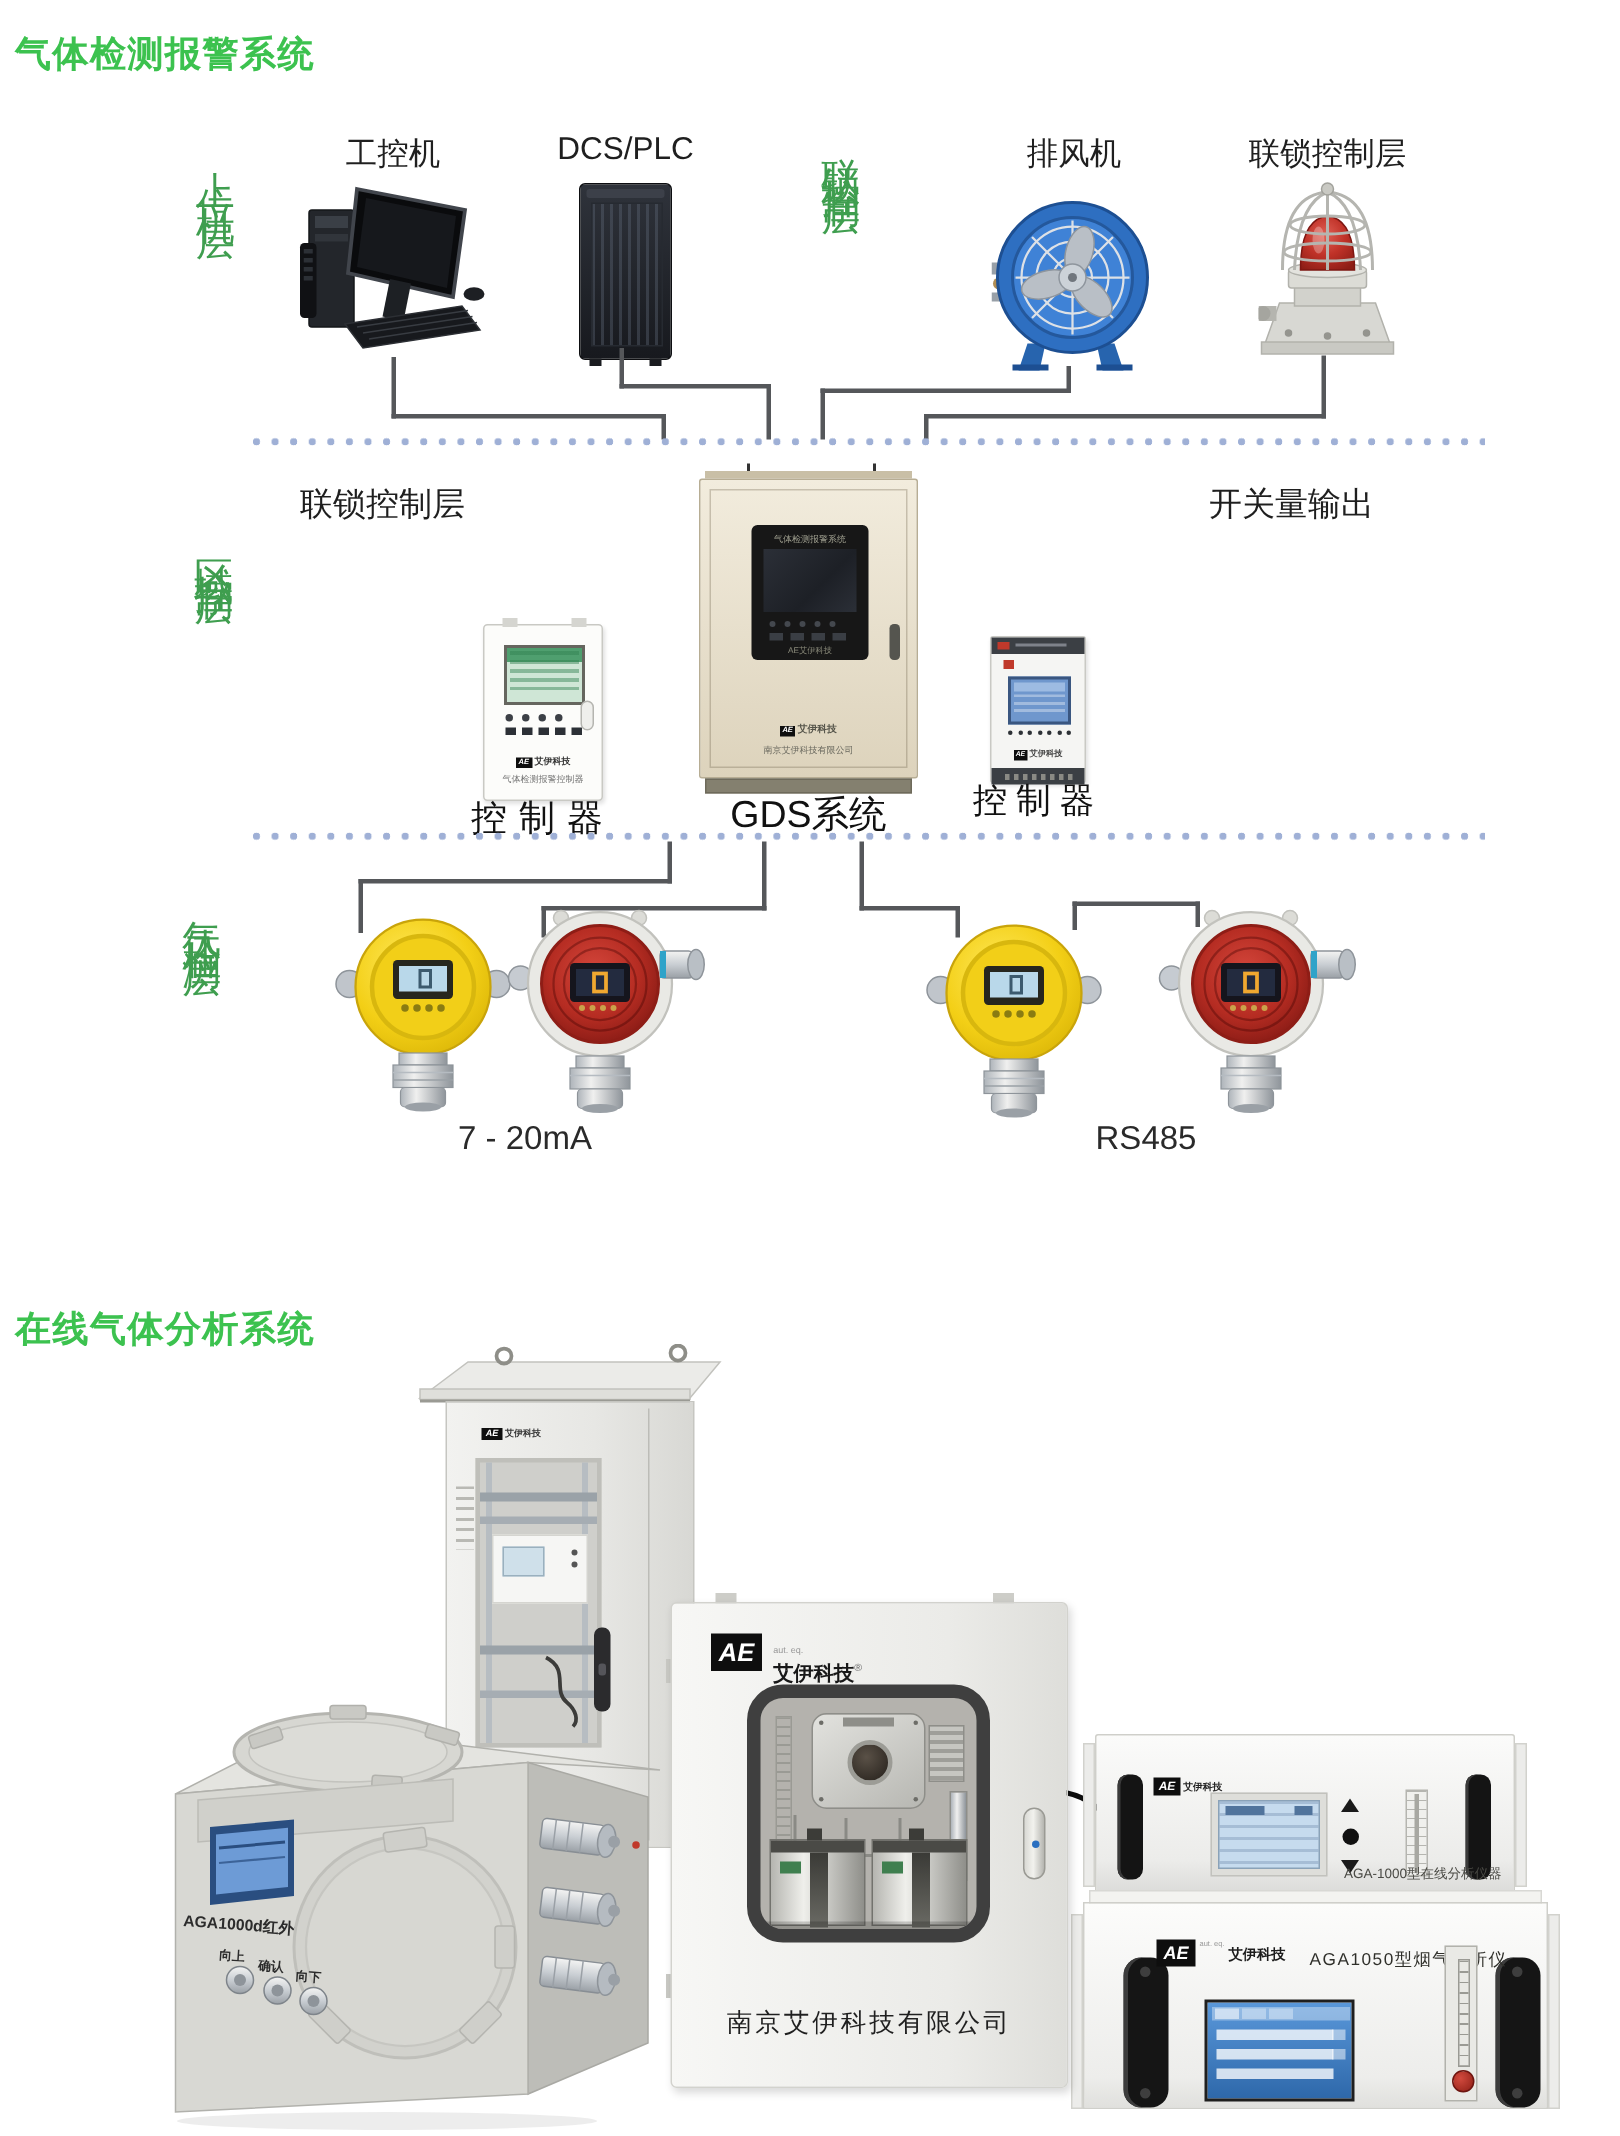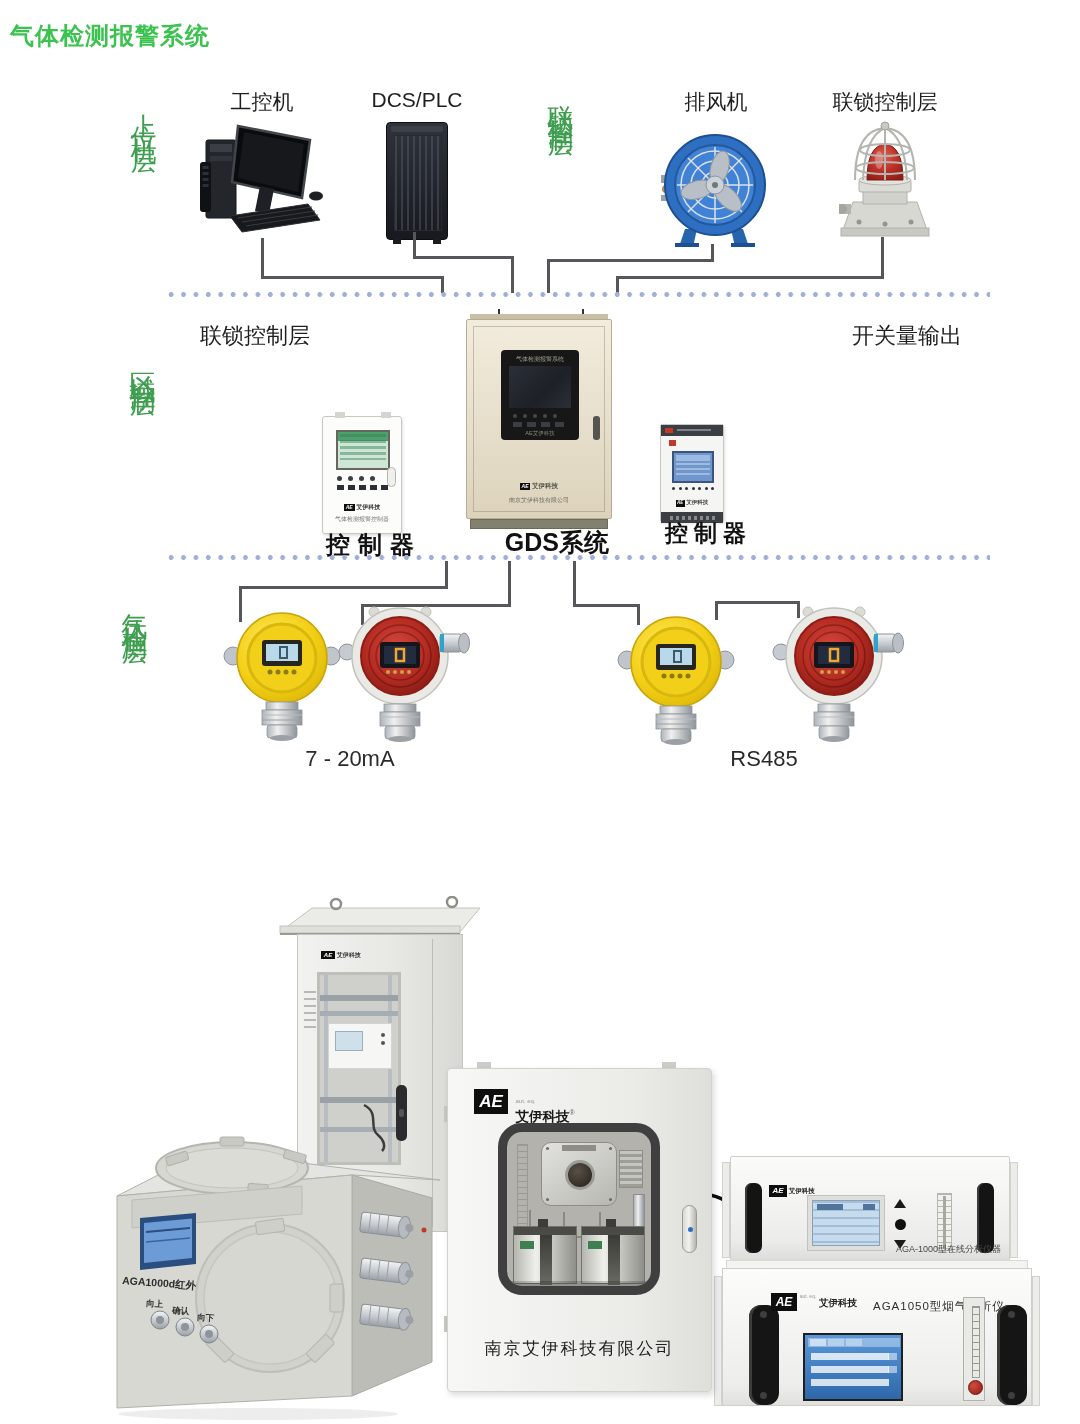--- a/index.html
+++ b/index.html
@@ -4,21 +4,21 @@
 <style>
   html,body{margin:0;padding:0;background:#fff;}
   .page{position:relative;width:1080px;height:1424px;background:#ffffff;overflow:hidden;
         font-family:"Liberation Sans", sans-serif;color:#1f1f1f;}
   .abs{position:absolute;}
   .sec-title{position:absolute;font-size:24px;font-weight:bold;color:#3cc24f;letter-spacing:1px;}
   .vlabel{position:absolute;writing-mode:vertical-rl;text-orientation:upright;color:#3f9e4f;
           font-size:26px;font-weight:400;}
   .dev-label{position:absolute;font-size:21px;font-weight:500;color:#1f1f1f;text-align:center;}
   .io-label{position:absolute;font-size:22px;font-weight:500;color:#1f1f1f;}
-  .bold-label{position:absolute;font-size:24px;font-weight:bold;color:#111;text-align:right;}
+  .bold-label{position:absolute;font-size:24px;font-weight:normal;color:#111;text-align:center;}
   .sig-label{position:absolute;font-size:22px;color:#2a2a2a;text-align:center;}
   .caption{position:absolute;font-size:22px;color:#222;text-align:center;letter-spacing:1px;}
   .wire{position:absolute;background:#55575a;}
   .dotline{position:absolute;height:7px;
     background-image:radial-gradient(circle 2.6px at 3px 3.5px,#9fb0d6 0 2.3px,transparent 2.6px);
     background-size:12.4px 7px;background-repeat:repeat-x;}
   .panel{position:absolute;box-sizing:border-box;}
   .brandblock{display:inline-block;background:#0e0e0e;color:#fff;font-weight:bold;font-style:italic;
               text-align:center;line-height:1;}
   .hline{position:absolute;background:#8a8a85;}
@@ -163,21 +163,21 @@
   <div class="wire" style="left:711px;top:244px;width:3px;height:18px;"></div>
   <div class="wire" style="left:547px;top:259px;width:167px;height:3px;"></div>
   <div class="wire" style="left:547px;top:259px;width:3px;height:34px;"></div>
   <div class="wire" style="left:881px;top:237px;width:3px;height:42px;"></div>
   <div class="wire" style="left:616px;top:276px;width:268px;height:3px;"></div>
   <div class="wire" style="left:616px;top:276px;width:3px;height:17px;"></div>
 
   <div class="dotline" style="left:168px;top:291px;width:822px;"></div>
 
   <div class="io-label" style="left:200px;top:321px;">联锁控制层</div>
-  <div class="io-label" style="left:806px;top:321px;margin-left:46px;">开关量输出</div>
+  <div class="io-label" style="left:806px;top:321px;">开关量输出</div>
 
   <div class="panel" style="left:322px;top:416px;width:80px;height:118px;background:#fcfcfa;border:1px solid #c9c9c4;border-radius:3px;box-shadow:1px 2px 3px rgba(0,0,0,.12);">
     <div class="abs" style="left:12px;top:-5px;width:10px;height:6px;background:#d5d5d0;"></div>
     <div class="abs" style="left:58px;top:-5px;width:10px;height:6px;background:#d5d5d0;"></div>
     <div class="abs" style="left:13px;top:13px;width:54px;height:40px;background:linear-gradient(180deg,#4f9f6f 0 9px,#cfe6d6 9px);border:2px solid #66665f;box-sizing:border-box;">
       <div style="margin:2px;height:26px;background:repeating-linear-gradient(180deg,rgba(47,127,79,.45) 0 3px,transparent 3px 6px);"></div>
     </div>
     <div class="abs" style="left:14px;top:59px;width:52px;height:5px;display:flex;gap:6px;">
       <div style="width:5px;height:5px;border-radius:50%;background:#3c4046;"></div>
         <div style="width:5px;height:5px;border-radius:50%;background:#3c4046;"></div>
@@ -382,20 +382,21 @@
     <rect x="46" y="100" width="32" height="8" fill="url(#gSilverH)" stroke="#8e949a" stroke-width=".8"></rect>
     <rect x="42" y="108" width="40" height="14" fill="url(#gSilverH)" stroke="#8e949a" stroke-width=".8"></rect>
     <line x1="42" y1="113" x2="82" y2="113" stroke="#b5bbc1"></line>
     <rect x="47" y="122" width="30" height="13" rx="3" fill="url(#gSilverH)" stroke="#8e949a" stroke-width=".8"></rect>
     <ellipse cx="62" cy="135" rx="12" ry="3" fill="#9aa0a6"></ellipse>
   </svg>
 
   <div class="sig-label" style="left:280px;top:746px;width:140px;">7 - 20mA</div>
   <div class="sig-label" style="left:704px;top:746px;width:120px;">RS485</div>
 
+  <div class="sec-title" style="left:10px;top:870px;">在线气体分析系统</div>
 
   <div class="abs" style="left:276px;top:896px;width:208px;height:340px;z-index:1;">
     <svg width="208" height="42" viewBox="0 0 208 42" class="abs" style="left:0;top:0;">
       <polygon points="4,36 36,12 204,12 184,36" fill="#ebebe8" stroke="#c2c2bd"></polygon>
       <rect x="4" y="30" width="180" height="7" fill="#dfdfdb" stroke="#c2c2bd"></rect>
       <line x1="4" y1="38" x2="184" y2="38" stroke="#9a9a94" stroke-width="2"></line>
       <circle cx="60" cy="8" r="5" fill="none" stroke="#8e8e88" stroke-width="2.5"></circle>
       <circle cx="176" cy="6" r="5" fill="none" stroke="#8e8e88" stroke-width="2.5"></circle>
     </svg>
     <div class="abs" style="left:21px;top:38px;width:166px;height:298px;background:linear-gradient(90deg,#f2f2f0,#e7e7e4 60%,#d8d8d4);border:1px solid #c6c6c1;box-sizing:border-box;">

